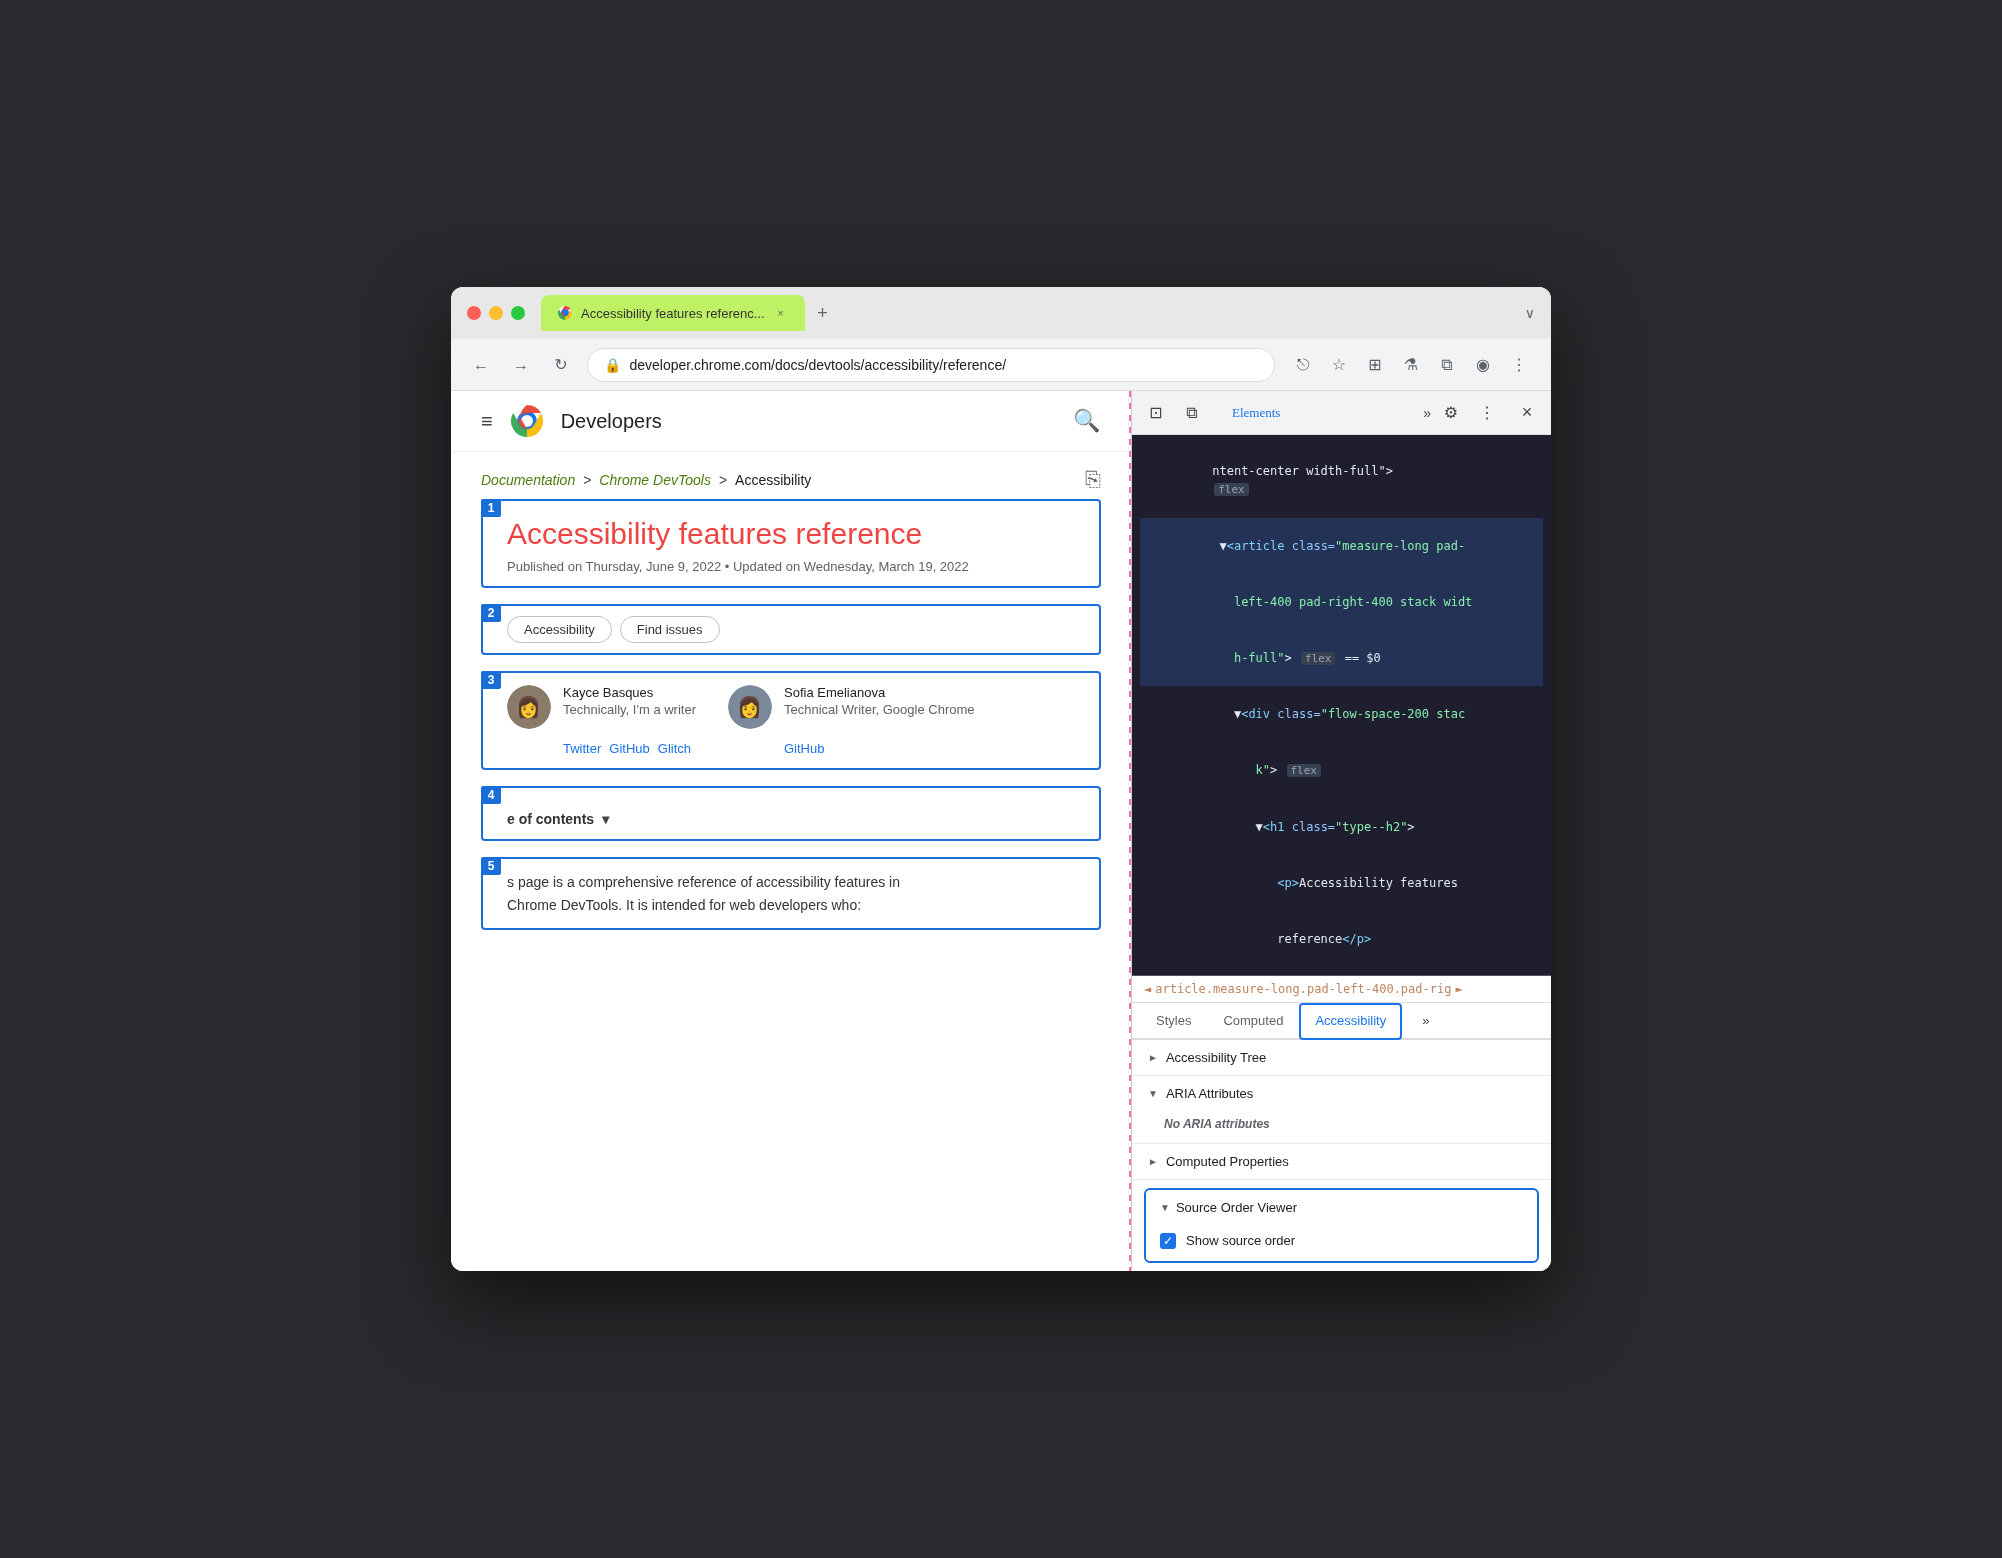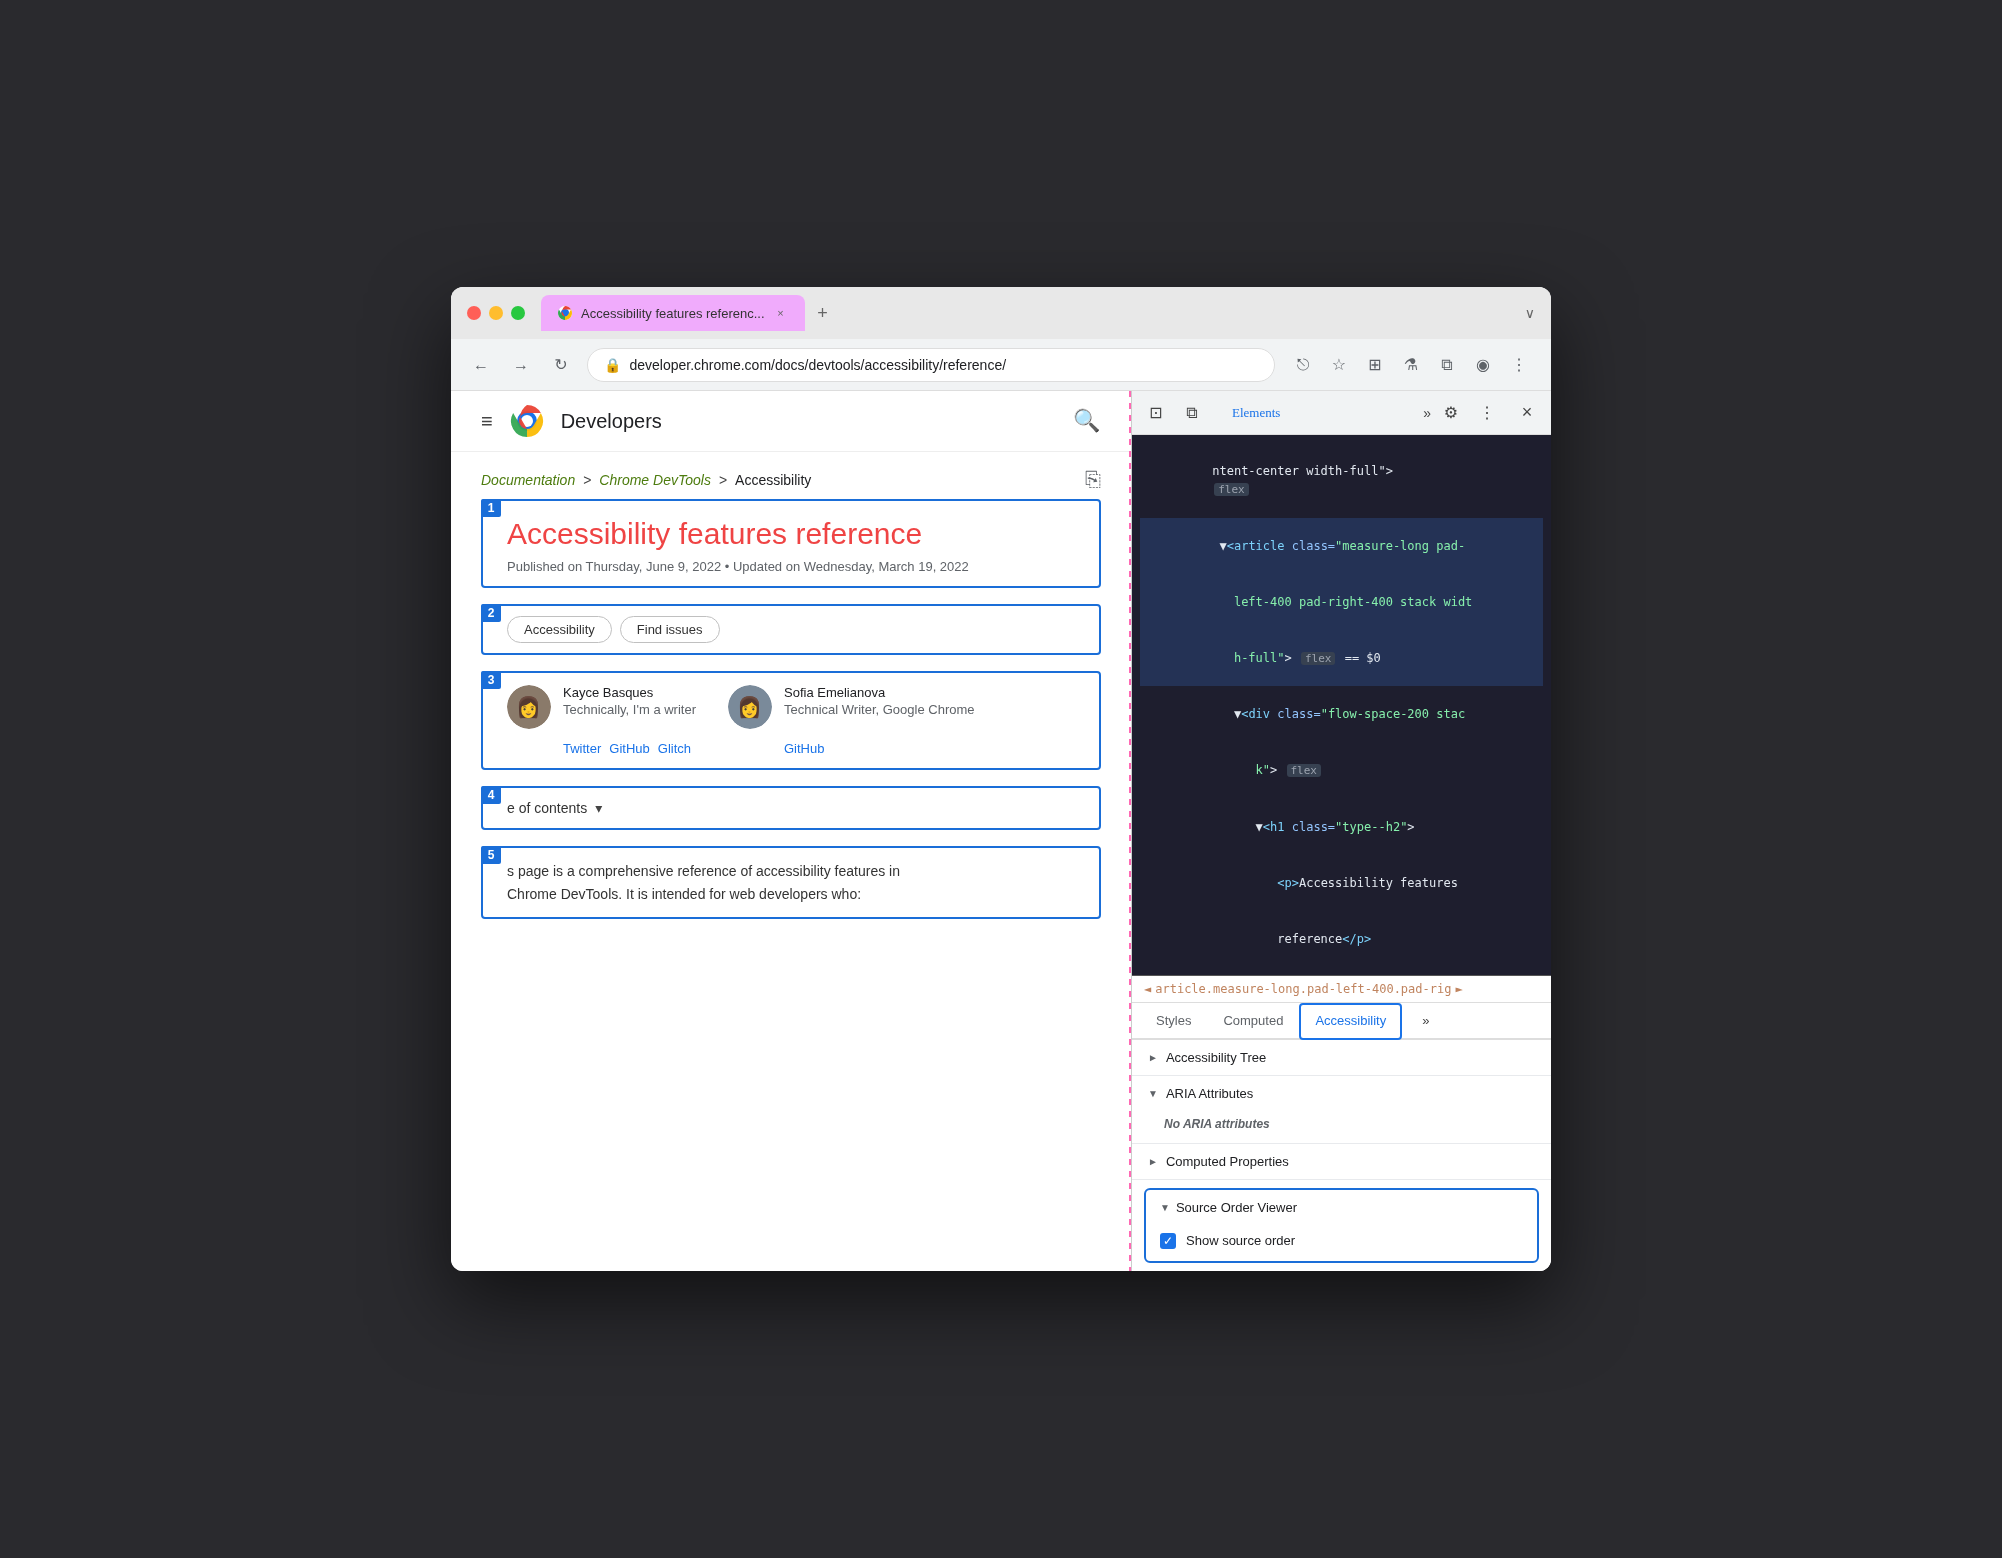--- a/index.html
+++ b/index.html
@@ -43,21 +43,21 @@
     .tab-bar {
       display: flex;
       align-items: center;
       gap: 4px;
       flex: 1;
     }
     .tab {
       display: flex;
       align-items: center;
       gap: 8px;
-      background: #f0abfc;
+      background: #bef264;
       border-radius: 8px 8px 0 0;
       padding: 8px 16px;
       font-size: 13px;
       color: #333;
       height: 36px;
     }
     .tab-favicon {
       width: 16px;
       height: 16px;
     }
@@ -276,26 +276,27 @@
       font-size: 20px;
       color: #fff;
     }
     .author-info { font-size: 13px; }
     .author-name { font-weight: 500; color: #202124; margin-bottom: 2px; }
     .author-title { color: #5f6368; margin-bottom: 4px; }
     .author-links { display: flex; gap: 8px; margin-top: 24px; }
     .author-link { color: #1a73e8; cursor: pointer; text-decoration: none; font-size: 13px; }
     
     .toc-block {
-      padding: 12px 16px 12px 24px;
+      padding: 23px 16px 12px 24px;
       display: flex;
       align-items: center;
       gap: 8px;
       font-size: 14px;
       color: #333;
+      font-weight: bold;
     }
     .toc-text { font-size: 14px; color: #333; }
     .toc-chevron { font-size: 14px; color: #444; }
     
     .desc-block {
       padding: 12px 16px 12px 24px;
       font-size: 14px;
       color: #333;
       line-height: 1.6;
     }

